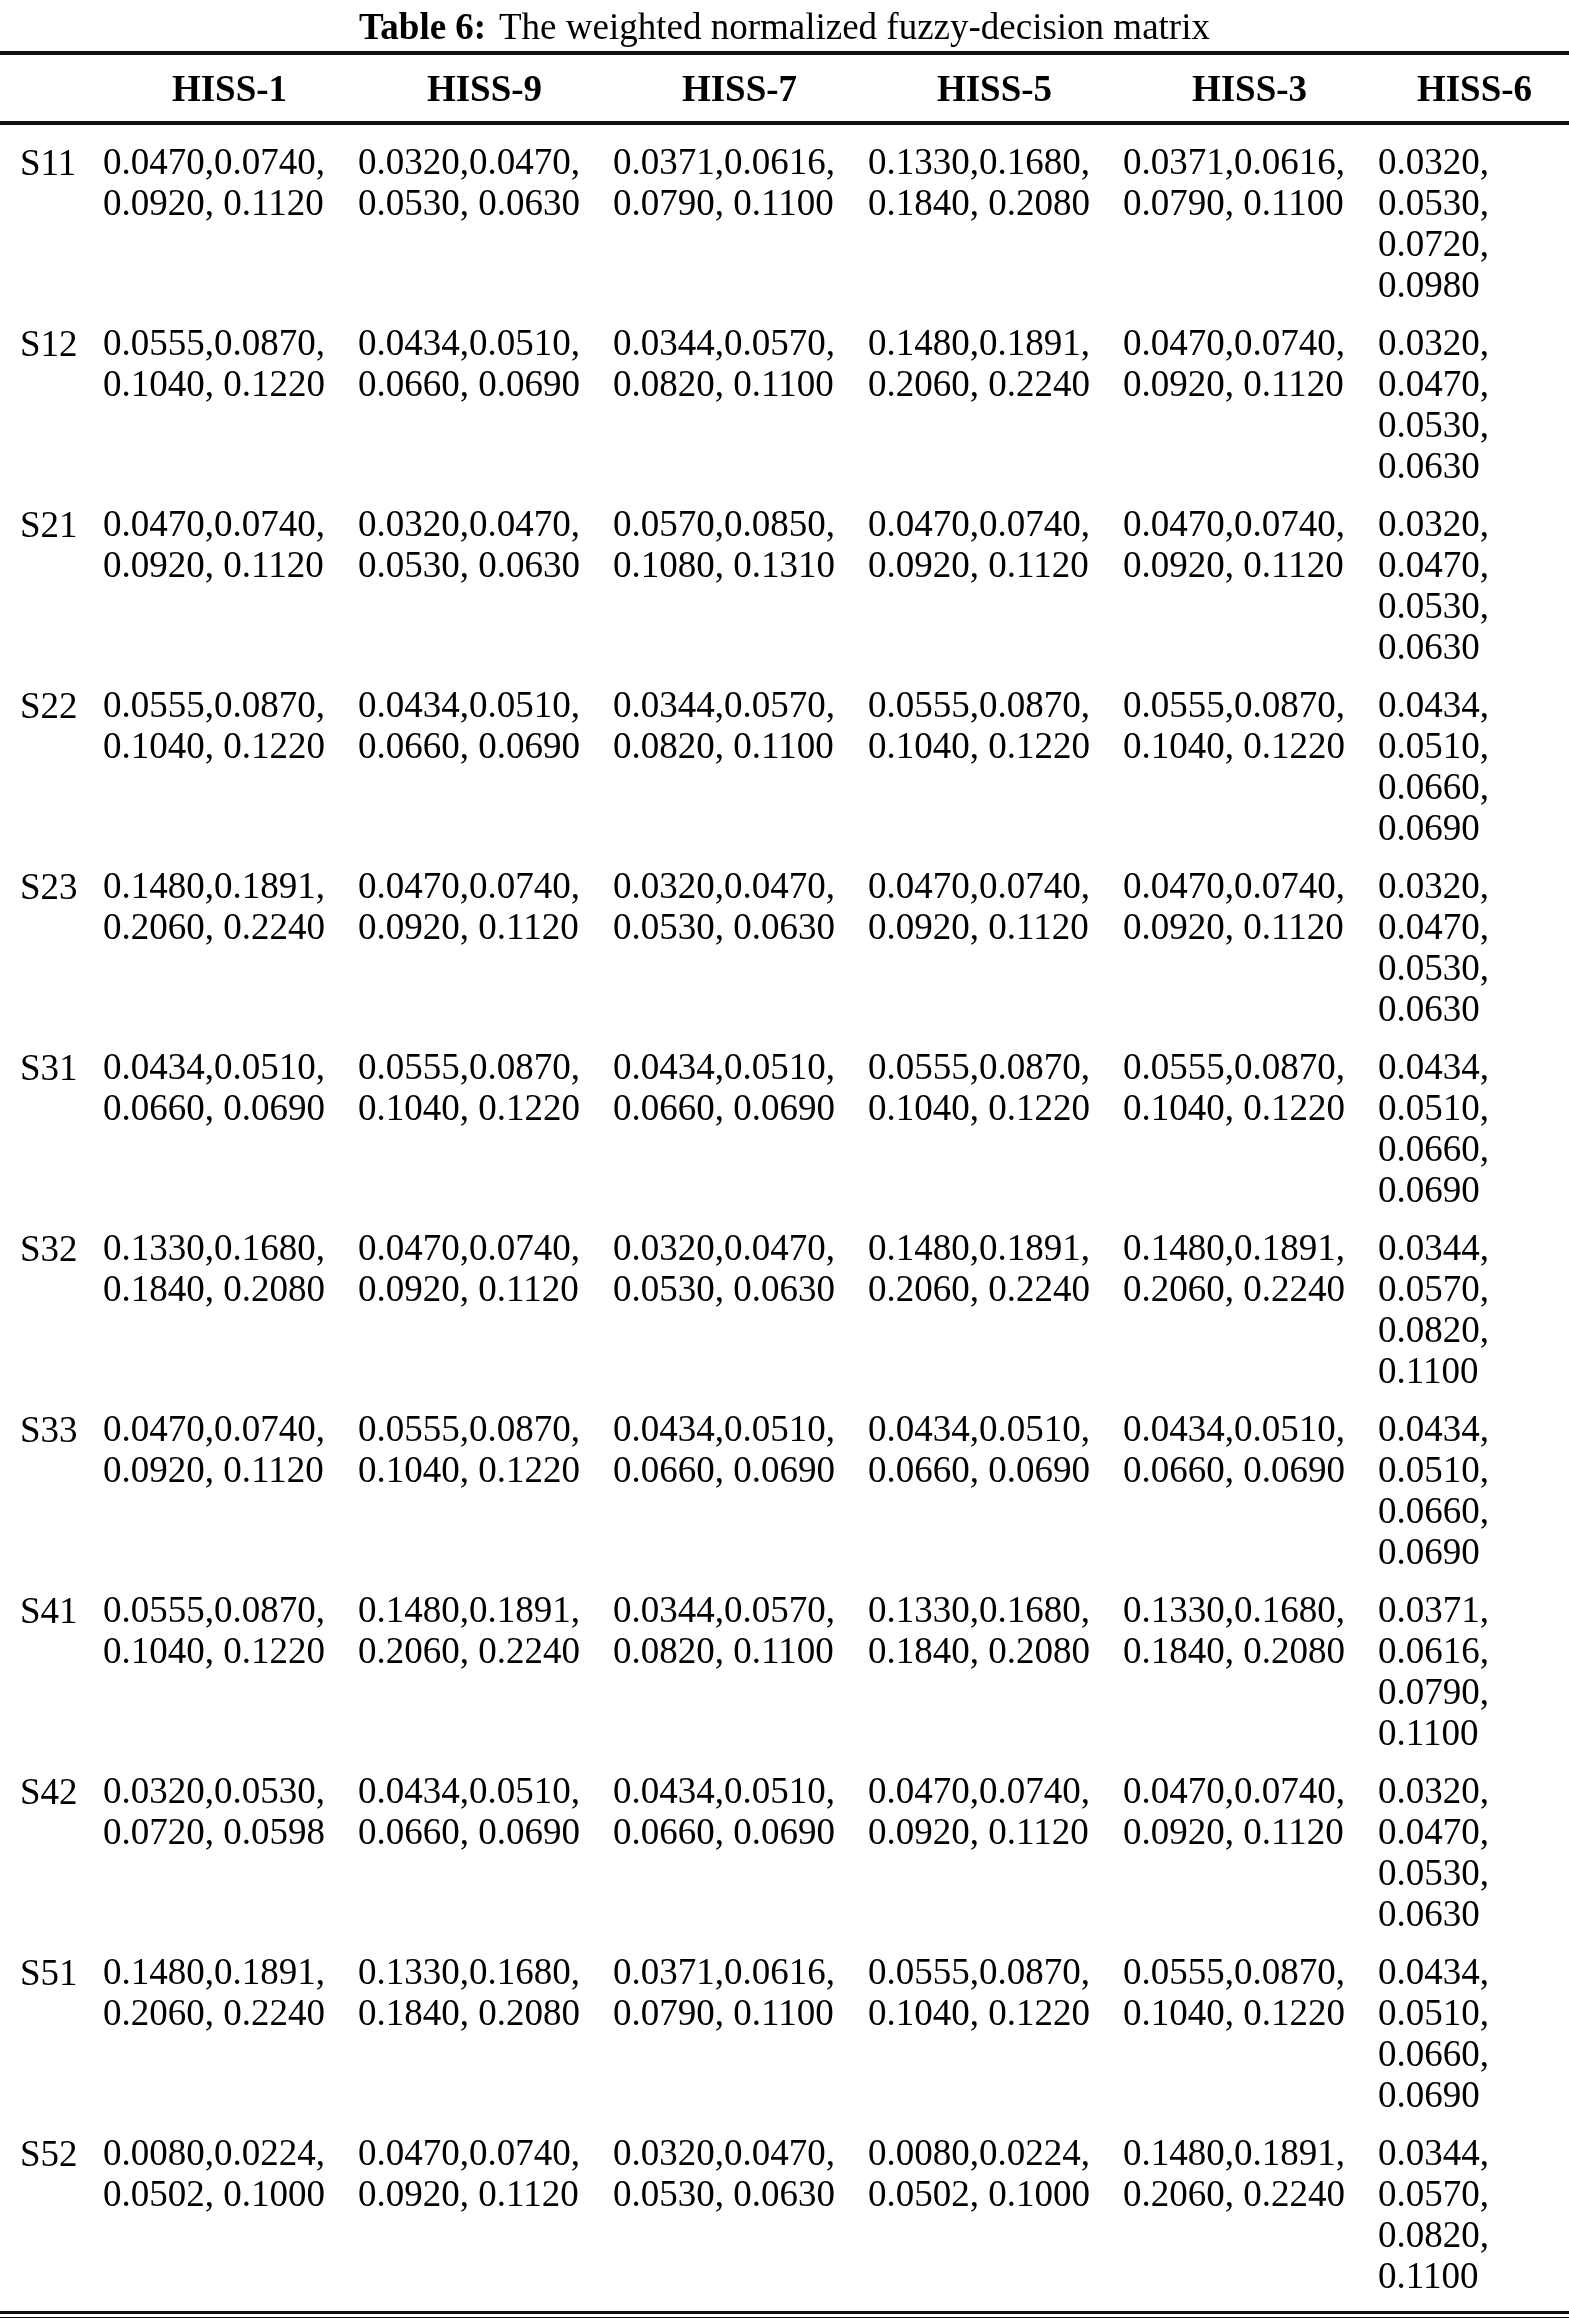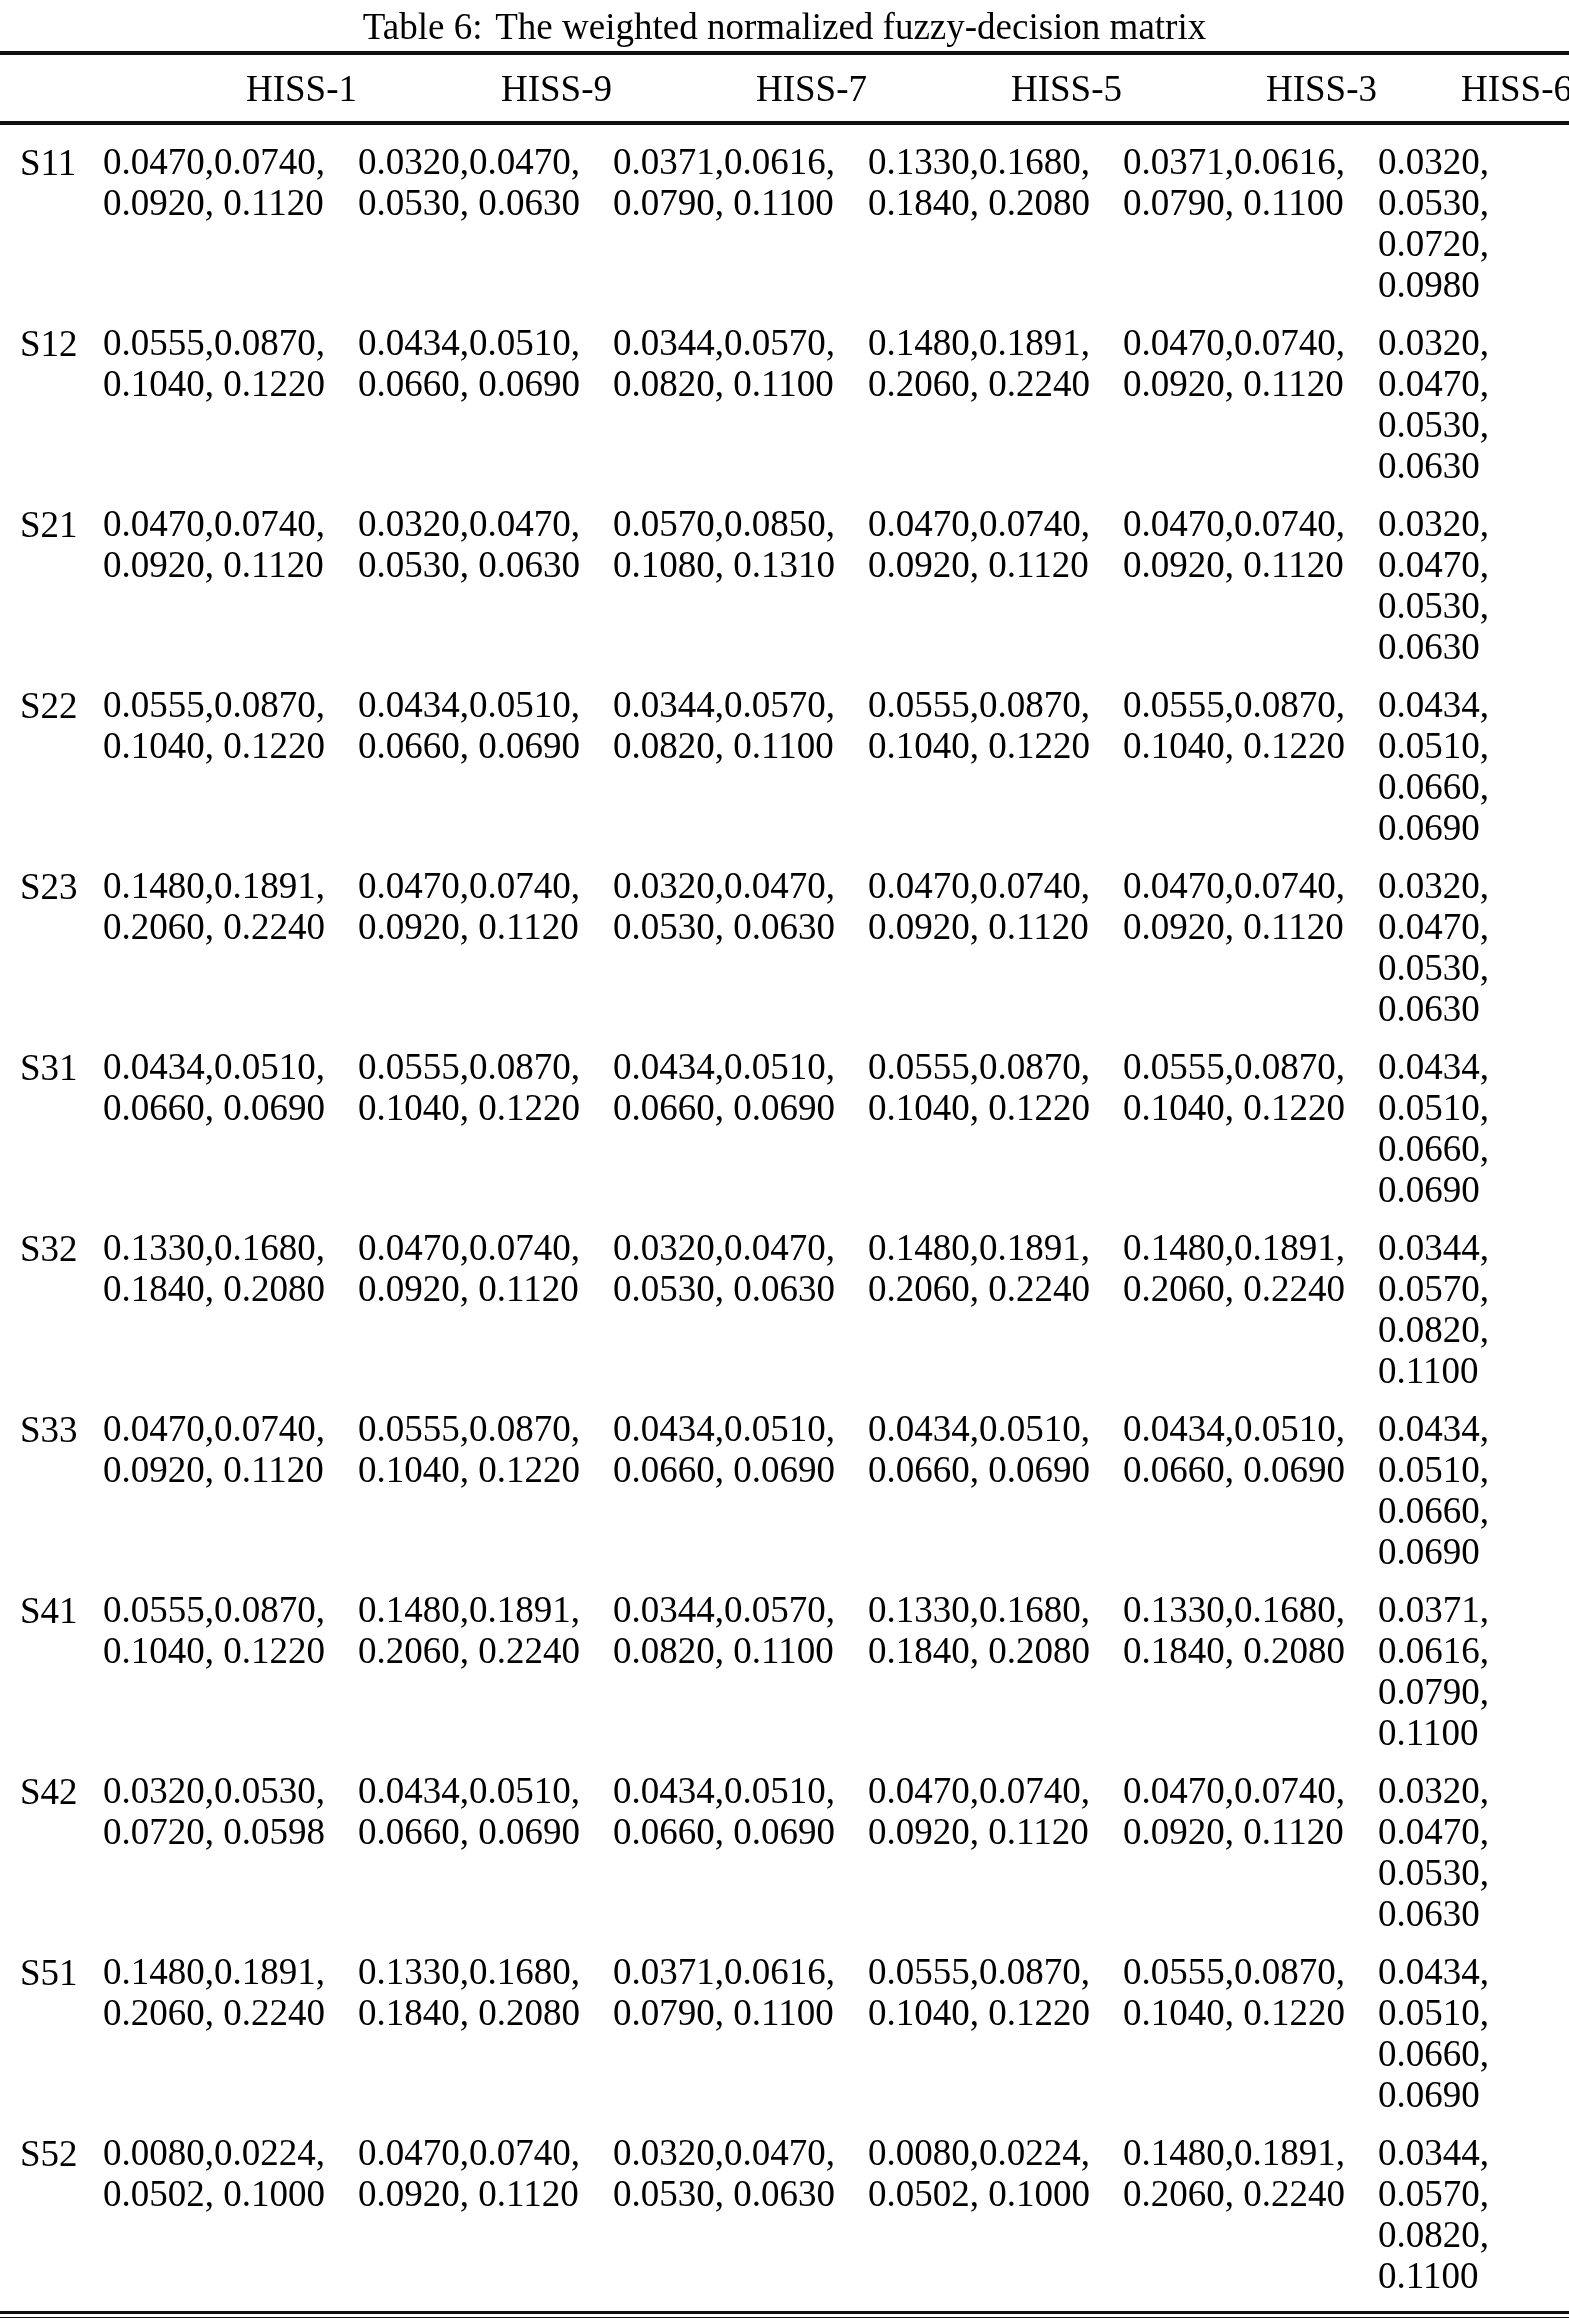--- a/index.html
+++ b/index.html
@@ -11,33 +11,33 @@
   }
   .page{position:relative;width:1569px;height:2319px;}
   .caption{
     text-align:center;
     padding-top:6.4px;
     height:45px;
     font-size:37px;
     line-height:42px;
     white-space:nowrap;
   }
-  .caption .cap-label{font-weight:normal;margin-right:12.8px;}
+  .caption .cap-label{font-weight:bold;margin-right:12.8px;}
   table.matrix{
     border-collapse:collapse;
     table-layout:fixed;
     width:1569px;
     border-top:4px solid #101010;
   }
   table.matrix col.c-label{width:102px;}
   table.matrix col.c-hiss{width:255px;}
   table.matrix col.c-hiss6{width:195px;}
   thead th{
-    text-align:right;
-    font-weight:normal;
+    text-align:center;
+    font-weight:bold;
     font-size:37px;
     line-height:38px;
     padding:14.4px 0 12.8px 0;
     border-bottom:4px solid #101010;
     white-space:nowrap;
   }
   tbody tr{height:179px;}
   tbody th,tbody td{
     vertical-align:top;
     text-align:left;

